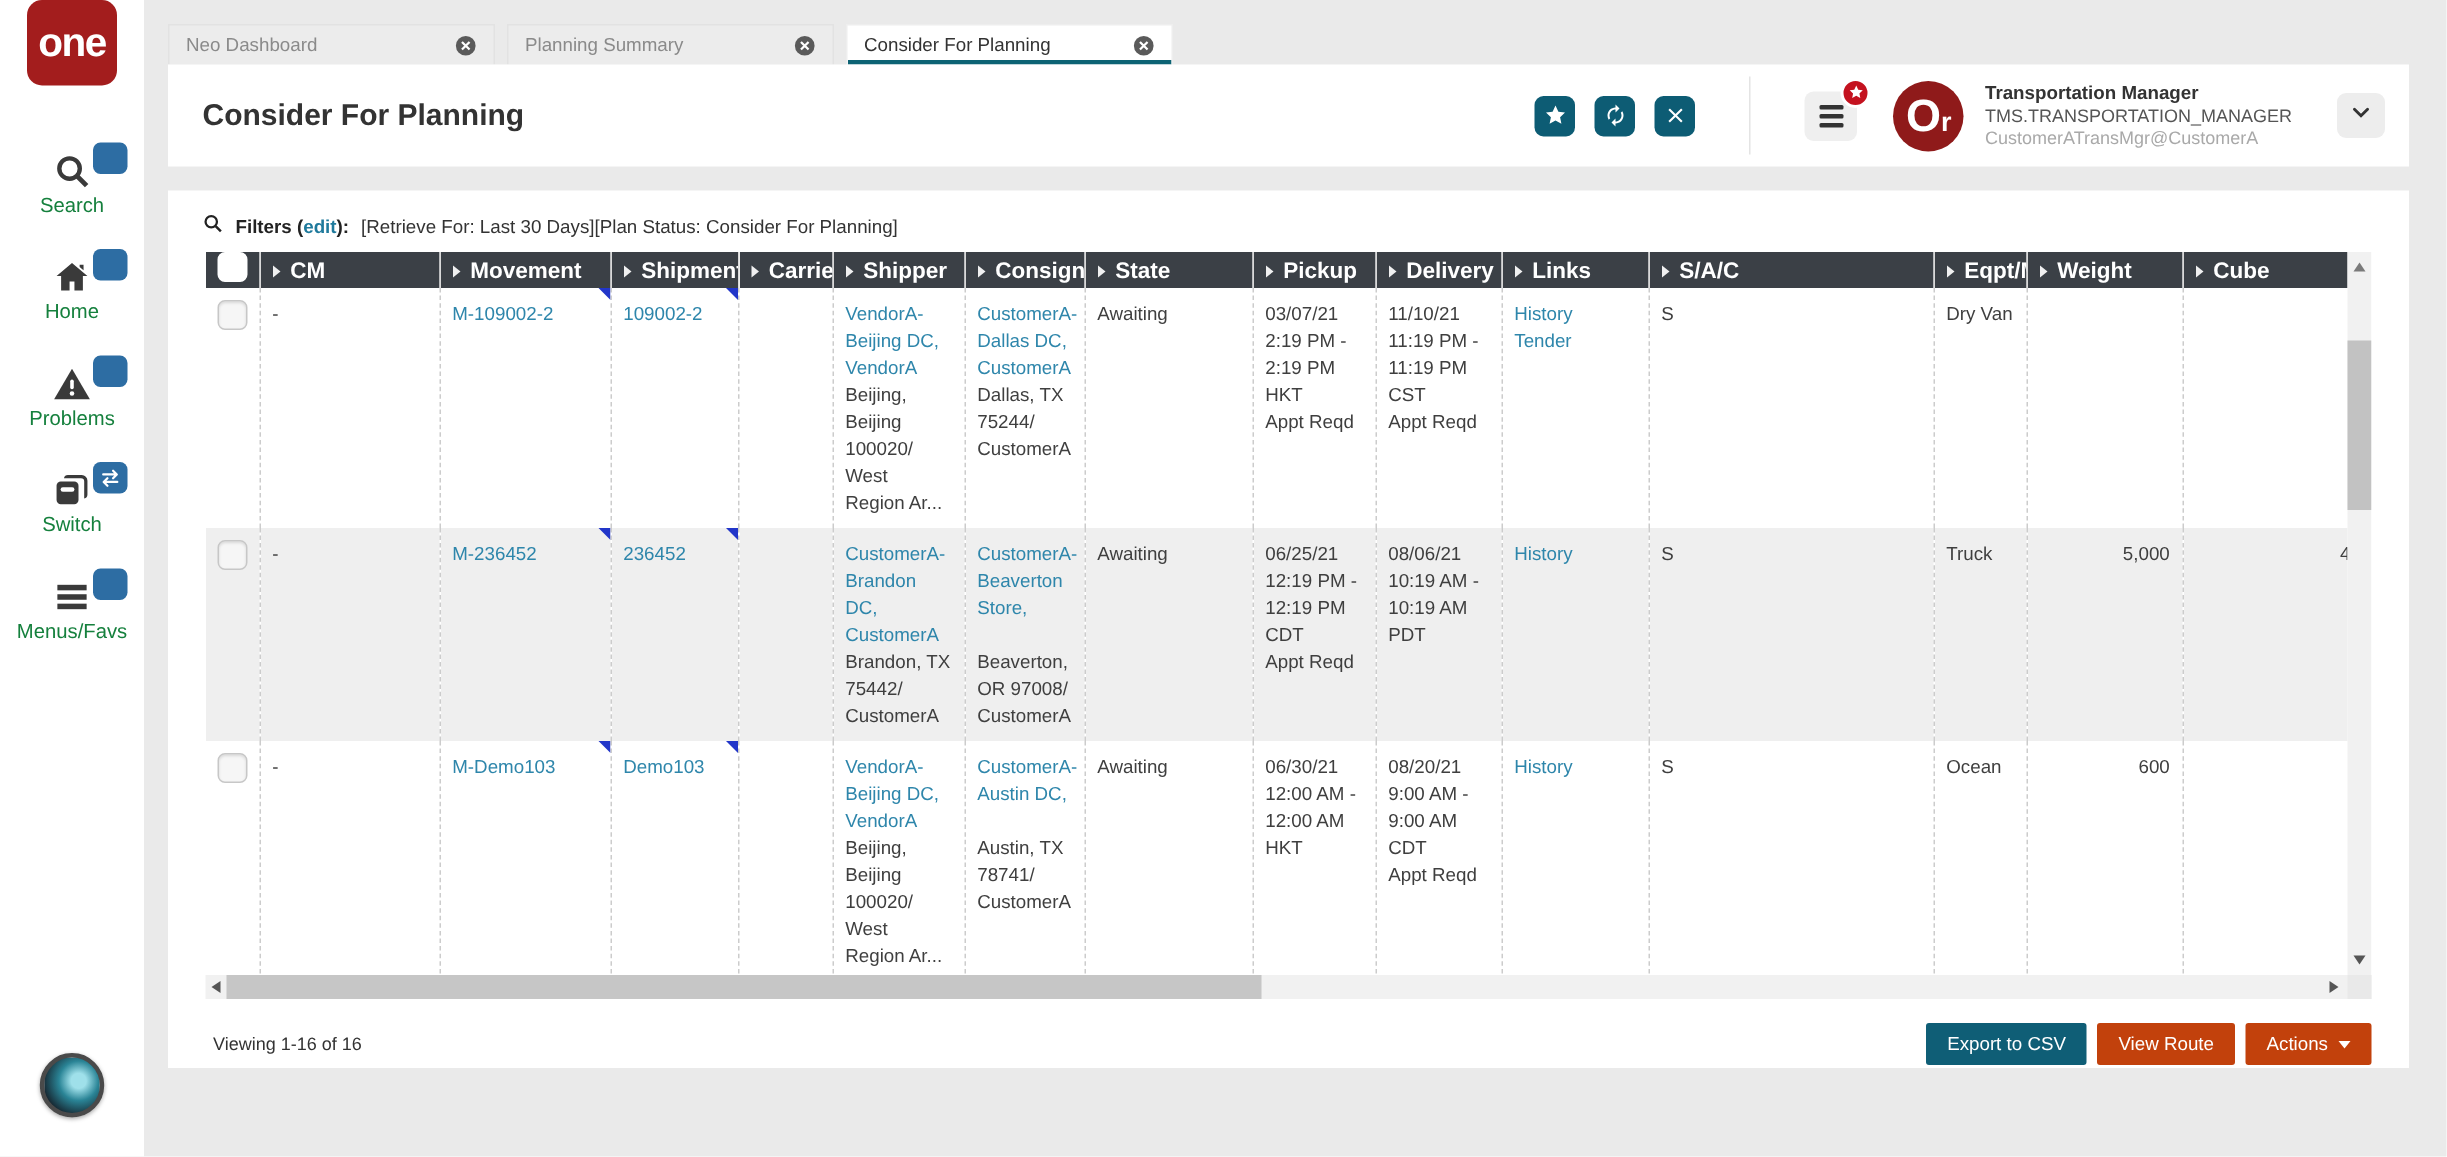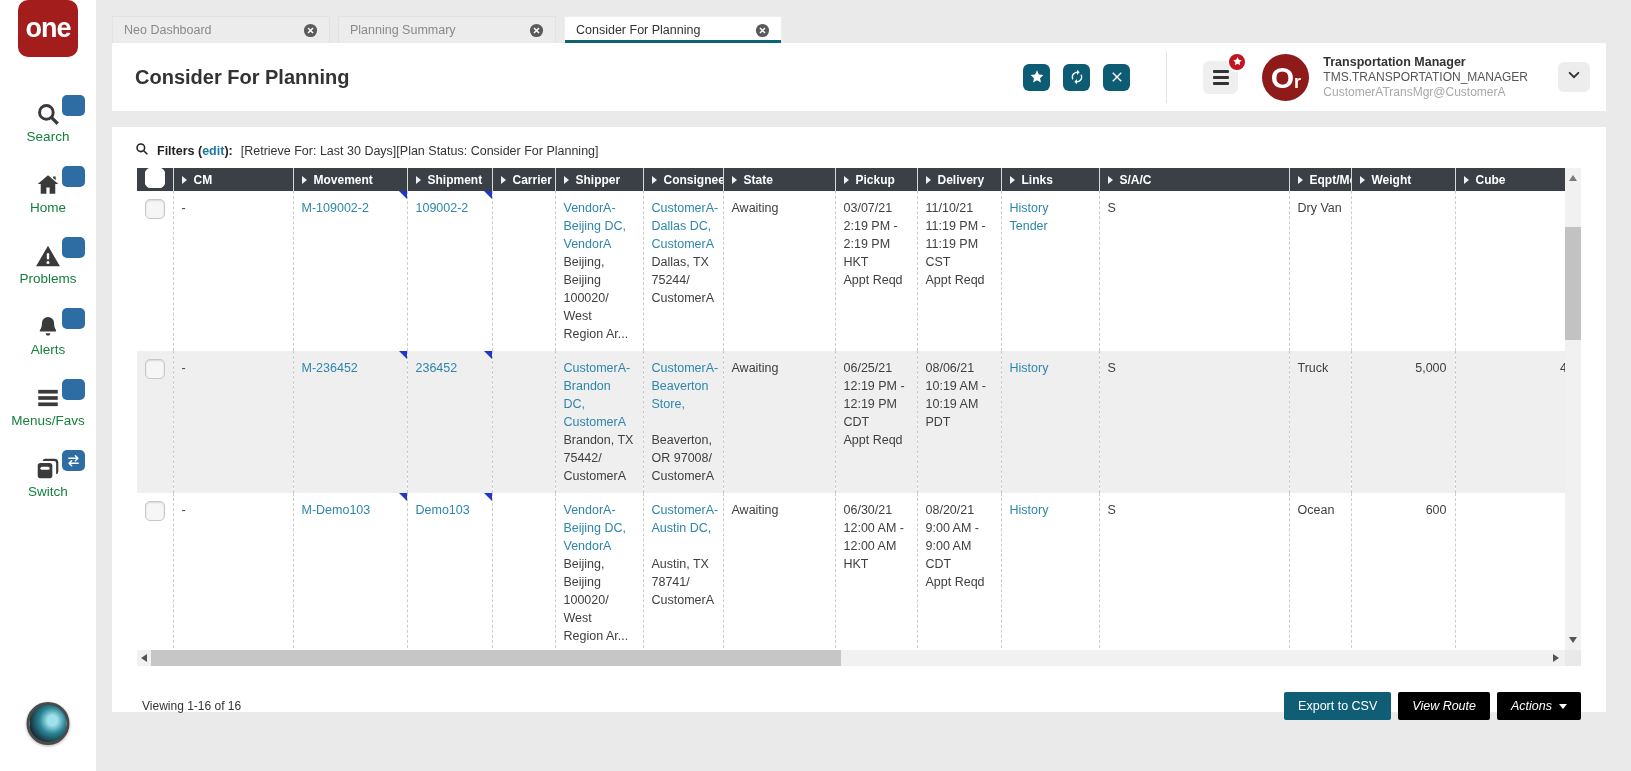--- a/index.html
+++ b/index.html
@@ -54,21 +54,21 @@
   
   .content { background:#fff; margin-top:16px; height:585px; padding-top:15px; }
   .filters-row { display:flex; align-items:center; gap:8px; padding:0 0 9px 23px; font-size:12.5px; color:#222; }
   .filters-row svg { width:14px; height:14px; color:#222; }
   .f-label { font-weight:bold; }
   .f-edit { color:#1f7a9c; cursor:pointer; text-decoration:none; font-weight:bold; }
   .f-summary { color:#333; }
 
   .table-wrap { margin-left:25px; width:1444px; height:482px; position:relative; overflow:hidden; }
   table.grid { border-collapse:collapse; table-layout:fixed; width:1428px; }
-  .grid thead th { background:#3b4046; color:#fff; font-size:12px; font-weight:bold; text-align:left; padding:0 8px; height:19px; border-right:1px solid #d9d9d9; white-space:nowrap; overflow:hidden; cursor:pointer; }
+  .grid thead th { background:#3b4046; color:#fff; font-size:15px; font-weight:bold; text-align:left; padding:0 8px; height:19px; border-right:1px solid #d9d9d9; white-space:nowrap; overflow:hidden; cursor:pointer; }
   .grid thead th.c-cb { cursor:default; }
   .grid thead th:last-child { border-right:none; }
   .sort-arrow { display:inline-block; width:0; height:0; border-top:4px solid transparent; border-bottom:4px solid transparent; border-left:5px solid #f0f0f0; margin-right:7px; }
   .grid tbody td { vertical-align:top; padding:8px; font-size:12.5px; color:#3f3f3f; border-right:1px dashed #ccc; line-height:18px; overflow:hidden; }
   .grid tbody td:last-child { border-right:none; }
   .grid tr.alt { background:#efefef; }
   .c-cb { width:36px; }
   .cbx { width:20px; height:20px; border-radius:5px; background:#f6f6f6; border:1px solid #c7c7c7; display:inline-block; box-shadow:inset 0 1px 2px rgba(0,0,0,.12); cursor:pointer; }
   .cbx.head { background:#fff; border:1px solid #fff; box-shadow:none; }
   .cell-link { color:#2e86ab; text-decoration:none; cursor:pointer; }
@@ -89,26 +89,26 @@
   .tri-up { width:0; height:0; border-left:4px solid transparent; border-right:4px solid transparent; border-bottom:6px solid #7a7a7a; }
   .tri-down { width:0; height:0; border-left:4px solid transparent; border-right:4px solid transparent; border-top:6px solid #555; }
   .hscroll { margin-left:25px; width:1444px; height:16px; position:relative; background:#f1f1f1; margin-top:0; }
   .hthumb { position:absolute; left:14px; top:0; width:690px; height:16px; background:#c6c6c6; cursor:pointer; }
   .harrow { position:absolute; top:0; width:14px; height:16px; display:flex; align-items:center; justify-content:center; cursor:pointer; }
   .harrow.left { left:0; } .harrow.right { right:18px; }
   .tri-left { width:0; height:0; border-top:4px solid transparent; border-bottom:4px solid transparent; border-right:6px solid #555; }
   .tri-right { width:0; height:0; border-top:4px solid transparent; border-bottom:4px solid transparent; border-left:6px solid #555; }
   .hcorner { position:absolute; right:0; top:0; width:16px; height:16px; background:#e9e9e9; }
 
-  .grid-footer { display:flex; align-items:center; justify-content:space-between; padding:26px 25px 0 30px; }
+  .grid-footer { display:flex; align-items:center; justify-content:space-between; padding:16px 25px 0 30px; }
   .viewing { font-size:12px; color:#333; }
   .btns { display:flex; gap:7px; }
   .btn { height:28px; padding:0 14px; font-size:12.5px; color:#fff; border:none; border-radius:2px; cursor:pointer; display:flex; align-items:center; gap:7px; font-family:inherit; }
   .btn.primary { background:#0f5e76; }
-  .btn.muted { background:#000000;font-style:italic; }
+  .btn.muted { background:#c2410c; }
   .caret { width:0; height:0; border-left:4px solid transparent; border-right:4px solid transparent; border-top:5px solid #fff; }
 </style>
 </head>
 <body>
 
 <div class="page">
 
   <aside class="sidebar">
     <div class="logo">one</div>
     <nav id="side-nav">
@@ -139,53 +139,43 @@
               <rect x="10.9" y="9.2" width="2.2" height="6" rx="1.1" fill="#fff"></rect>
               <circle cx="12" cy="17.9" r="1.4" fill="#fff"></circle>
             </svg>
           </span>
     <span class="side-label">Problems</span>
     <span class="side-badge" hidden=""></span>
   </div>
         <div class="side-item">
     <span class="side-icon">
             <svg viewBox="0 0 24 24" fill="currentColor">
-              <path d="M12 2.8a5.6 5.6 0 0 0-5.6 5.6c0 5-2 6.1-2 7.7h15.2c0-1.6-2-2.7-2-7.7A5.6 5.6 0 0 0 12 2.8z"></path>
-              <path d="M9.8 17.8a2.2 2.2 0 0 0 4.4 0z"></path>
-            </svg>
-          </span>
-    <span class="side-label">Alerts</span>
-    <span class="side-badge" hidden=""></span>
+              <path d="M9.5 2.5H18a3.5 3.5 0 0 1 3.5 3.5v8.5a2.5 2.5 0 0 1-2 2.45V6.5a2 2 0 0 0-2-2H7.05a2.5 2.5 0 0 1 2.45-2z"></path>
+              <rect x="2.5" y="6.5" width="13.5" height="14" rx="2.6"></rect>
+              <rect x="5" y="10" width="8.5" height="2.8" rx="1.4" fill="#fff"></rect>
+            </svg>
+          </span>
+    <span class="side-label">Switch</span>
+    <span class="side-badge">
+            <svg viewBox="0 0 24 24" fill="none" stroke="#fff" stroke-width="2.4" stroke-linecap="round" stroke-linejoin="round">
+              <path d="M4.5 8.5h14M15 4.5l4 4-4 4"></path>
+              <path d="M19.5 16.5h-14M9 12.5l-4 4 4 4"></path>
+            </svg>
+          </span>
   </div>
         <div class="side-item">
     <span class="side-icon">
             <svg viewBox="0 0 24 24" fill="currentColor">
               <rect x="3" y="4.5" width="18" height="3.4"></rect>
               <rect x="3" y="10.3" width="18" height="3.4"></rect>
               <rect x="3" y="16.1" width="18" height="3.4"></rect>
             </svg>
           </span>
     <span class="side-label">Menus/Favs</span>
     <span class="side-badge" hidden=""></span>
-  </div>
-        <div class="side-item">
-    <span class="side-icon">
-            <svg viewBox="0 0 24 24" fill="currentColor">
-              <path d="M9.5 2.5H18a3.5 3.5 0 0 1 3.5 3.5v8.5a2.5 2.5 0 0 1-2 2.45V6.5a2 2 0 0 0-2-2H7.05a2.5 2.5 0 0 1 2.45-2z"></path>
-              <rect x="2.5" y="6.5" width="13.5" height="14" rx="2.6"></rect>
-              <rect x="5" y="10" width="8.5" height="2.8" rx="1.4" fill="#fff"></rect>
-            </svg>
-          </span>
-    <span class="side-label">Switch</span>
-    <span class="side-badge">
-            <svg viewBox="0 0 24 24" fill="none" stroke="#fff" stroke-width="2.4" stroke-linecap="round" stroke-linejoin="round">
-              <path d="M4.5 8.5h14M15 4.5l4 4-4 4"></path>
-              <path d="M19.5 16.5h-14M9 12.5l-4 4 4 4"></path>
-            </svg>
-          </span>
   </div>
       </nav>
     <div class="assistant"></div>
   </aside>
 
   <div class="main">
 
     <div class="tabbar" id="tabbar">
         <div class="tab">
     <span class="tab-label">Neo Dashboard</span>

